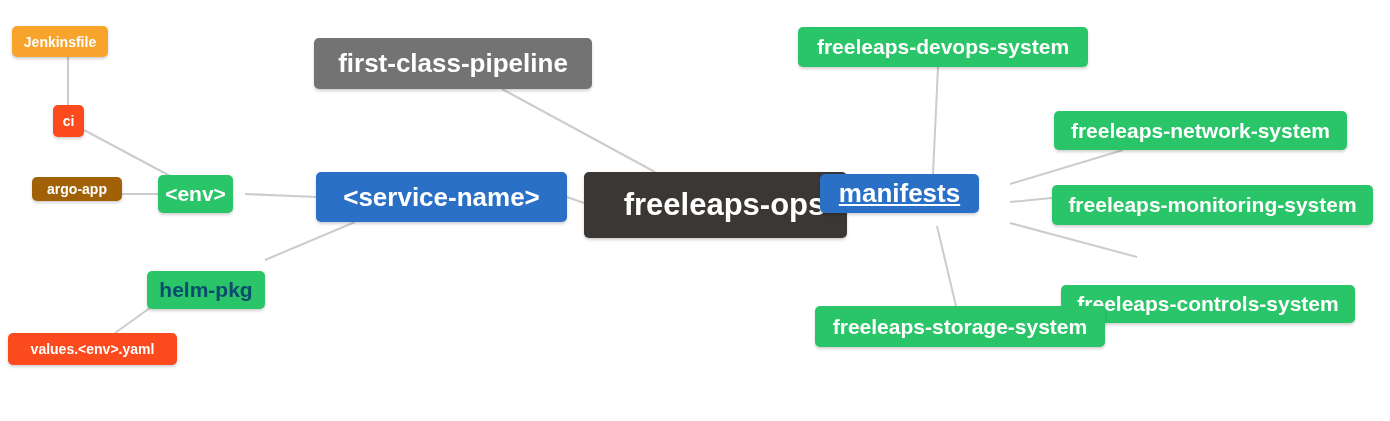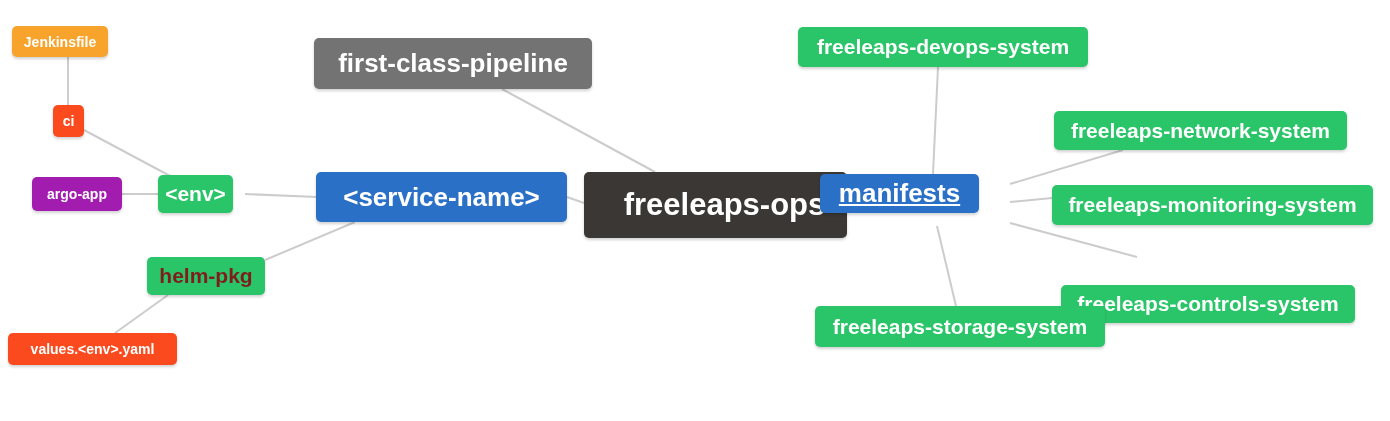--- a/index.html
+++ b/index.html
@@ -60,27 +60,27 @@
       <line x1="1010" y1="223" x2="1137" y2="257" stroke="#CCCCCC" stroke-width="2"></line>
       <line x1="937" y1="226" x2="956" y2="306" stroke="#CCCCCC" stroke-width="2"></line>
     </svg>
 
 <div class="node sz-sm" style="left: 12px; top: 26px; width: 96px; height: 31px; background-color: rgb(248, 164, 44); color: rgb(255, 255, 255);">
       <span>Jenkinsfile</span>
     </div>
     <div class="node sz-sm" style="left: 53px; top: 105px; width: 31px; height: 32px; background-color: rgb(251, 75, 30); color: rgb(255, 255, 255);">
       <span>ci</span>
     </div>
-    <div class="node sz-sm" style="left: 32px; top: 177px; width: 90px; height: 34px; background-color: #a21caf; color: rgb(255, 255, 255); align-items: center;">
+    <div class="node sz-sm" style="left: 32px; top: 177px; width: 90px; height: 24px; background-color: #a16207; color: rgb(255, 255, 255); align-items: center;">
       <span>argo-app</span>
     </div>
     <div class="node sz-md" style="left: 158px; top: 175px; width: 75px; height: 38px; background-color: rgb(42, 197, 104); color: rgb(255, 255, 255);">
       <span>&lt;env&gt;</span>
     </div>
-    <div class="node sz-md" style="left: 147px; top: 257px; width: 118px; height: 38px; background-color: rgb(42, 197, 104); color: #7f1d1d;">
+    <div class="node sz-md" style="left: 147px; top: 271px; width: 118px; height: 38px; background-color: rgb(42, 197, 104); color: #0c4a6e;">
       <span>helm-pkg</span>
     </div>
     <div class="node sz-sm" style="left: 8px; top: 333px; width: 169px; height: 32px; background-color: rgb(251, 75, 30); color: rgb(255, 255, 255);">
       <span>values.&lt;env&gt;.yaml</span>
     </div>
     <div class="node sz-lg" style="left: 314px; top: 38px; width: 278px; height: 51px; background-color: #737373; color: rgb(255, 255, 255);">
       <span>first-class-pipeline</span>
     </div>
     <div class="node sz-lg" style="left: 316px; top: 172px; width: 251px; height: 50px; background-color: rgb(42, 112, 198); color: rgb(255, 255, 255);">
       <span>&lt;service-name&gt;</span>

